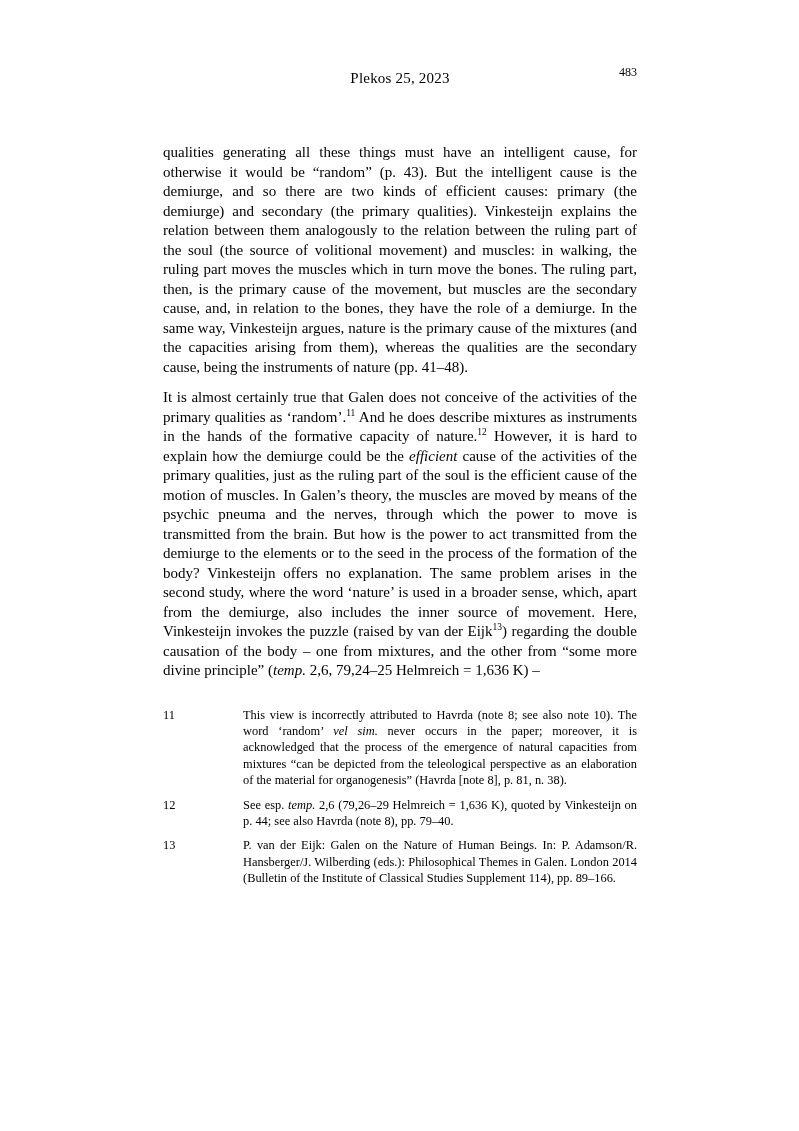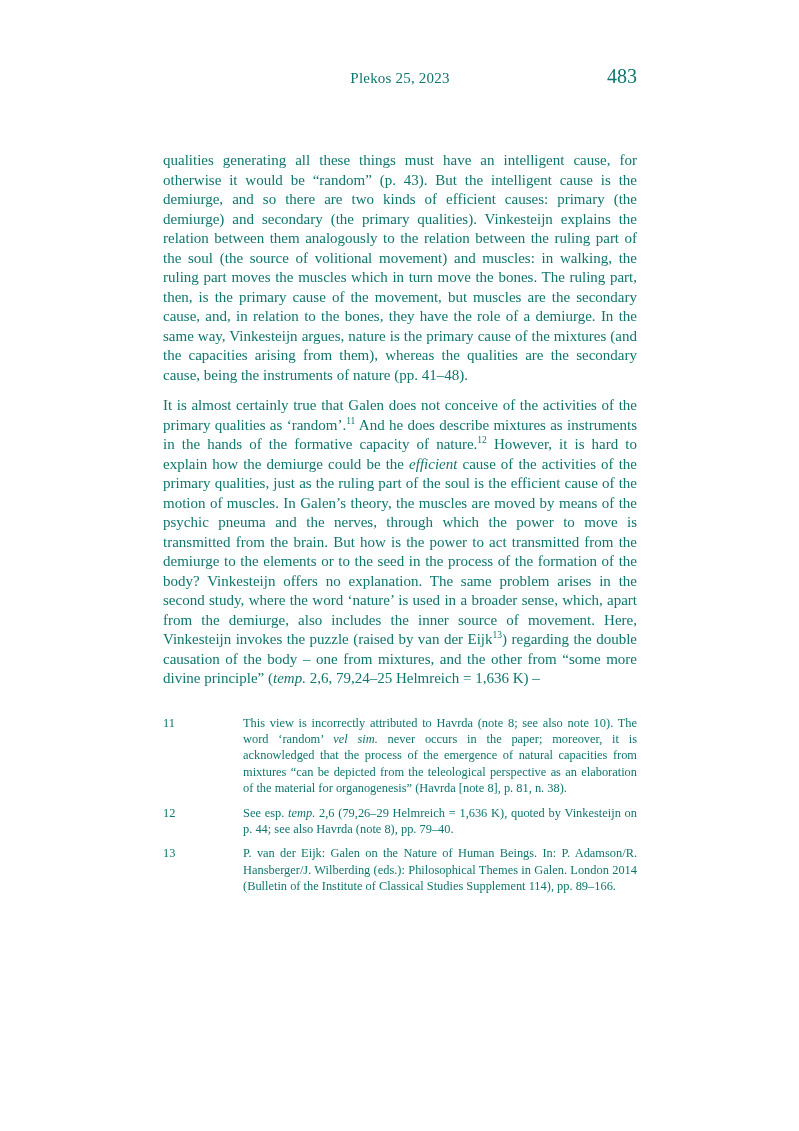--- a/index.html
+++ b/index.html
@@ -5,46 +5,46 @@
   html, body {
     margin: 0;
     padding: 0;
     background: #ffffff;
   }
   .page {
     position: relative;
     width: 799px;
     height: 1131px;
     background: #ffffff;
-    color: #0f766e;
+    color: #000000;
     font-family: "Liberation Serif", serif;
     overflow: hidden;
   }
   .header {
     position: absolute;
     top: 70px;
     left: 163px;
     width: 474px;
     height: 22px;
   }
   .journal-title {
     display: block;
     text-align: center;
     font-size: 15px;
     letter-spacing: 0.2px;
   }
   .page-number {
     position: absolute;
     right: 0;
     top: -5px;
-    font-size: 20px;
+    font-size: 12px;
   }
   .main {
     position: absolute;
-    top: 151px;
+    top: 143px;
     left: 163px;
     width: 474px;
   }
   p.body-para {
     font-size: 15px;
     line-height: 19.5px;
     text-align: justify;
     margin: 0 0 11px 0;
   }
   .main sup {

